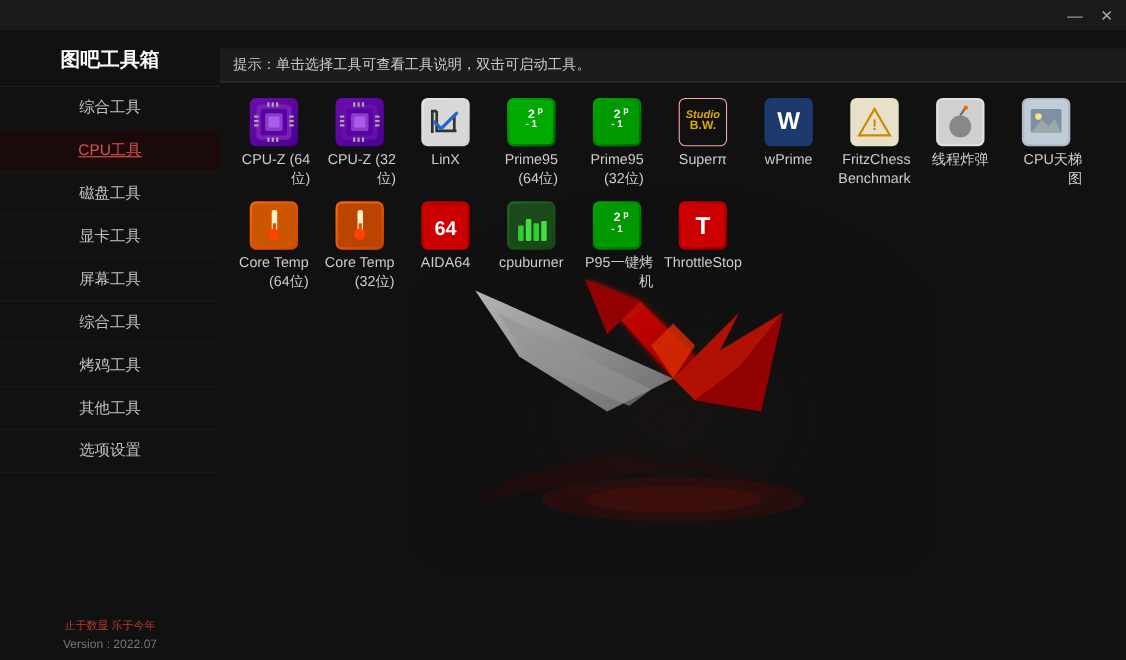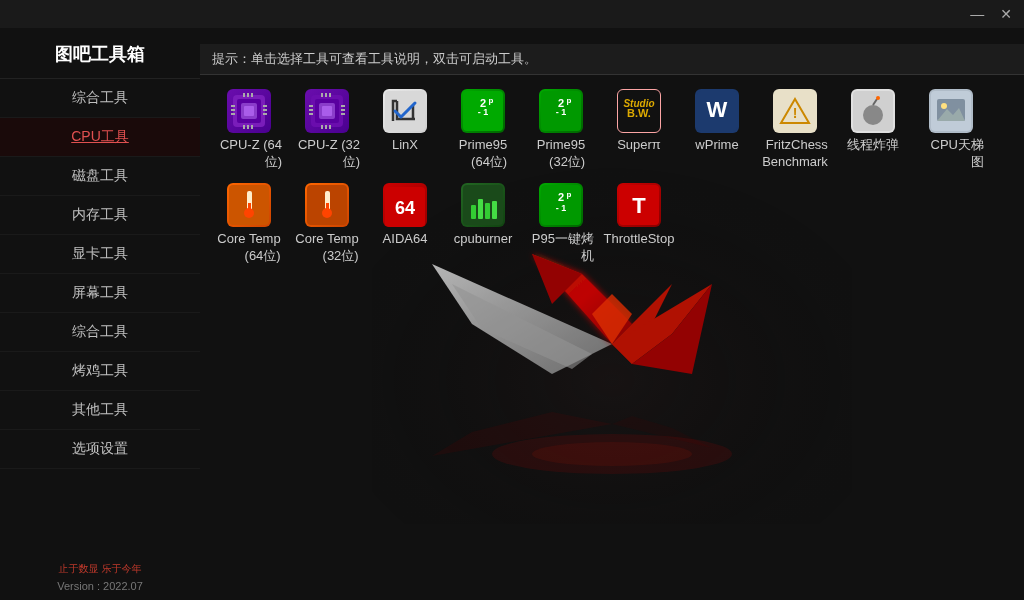--- a/index.html
+++ b/index.html
@@ -218,21 +218,20 @@
 </div>
 
 <div class="main-layout">
 
   <div class="sidebar">
     <div class="sidebar-header">图吧工具箱</div>
     <nav class="sidebar-nav">
       <a class="sidebar-item">综合工具</a>
       <a class="sidebar-item active">CPU工具</a>
       <a class="sidebar-item">磁盘工具</a>
-      <a class="sidebar-item">内存工具</a>
       <a class="sidebar-item">显卡工具</a>
       <a class="sidebar-item">屏幕工具</a>
       <a class="sidebar-item">综合工具</a>
       <a class="sidebar-item">烤鸡工具</a>
       <a class="sidebar-item">其他工具</a>
       <a class="sidebar-item">选项设置</a>
     </nav>
     <div class="sidebar-footer">
       <div class="sidebar-watermark">止于数显  乐于今年</div>
       <div class="sidebar-version">Version : 2022.07</div>

